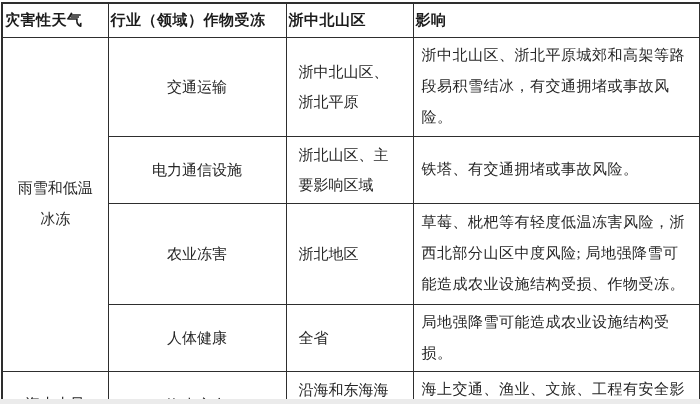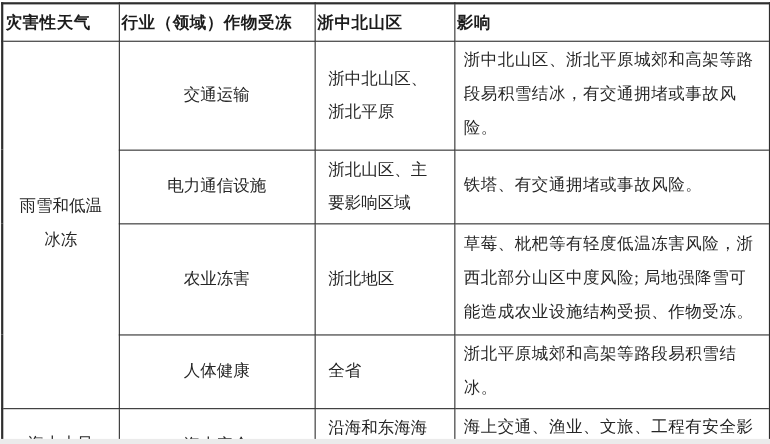--- a/index.html
+++ b/index.html
@@ -112,21 +112,21 @@
 
       <tr class="r3">
         <td class="industry-cell">农业冻害</td>
         <td class="region-cell">浙北地区</td>
         <td class="impact-cell">草莓、枇杷等有轻度低温冻害风险，浙西北部分山区中度风险; 局地强降雪可能造成农业设施结构受损、作物受冻。</td>
       </tr>
 
       <tr class="r4">
         <td class="industry-cell">人体健康</td>
         <td class="region-cell">全省</td>
-        <td class="impact-cell">浙北平原城郊和高架等路段易积雪结冰。</td>
+        <td class="impact-cell">局地强降雪可能造成农业设施结构受损。</td>
       </tr>
 
       <tr class="r5">
         <td class="weather-cell">海上大风</td>
         <td class="industry-cell">海上安全</td>
         <td class="region-cell">沿海和东海海域</td>
         <td class="impact-cell">海上交通、渔业、文旅、工程有安全影响。</td>
       </tr>
     </tbody>
   </table>

